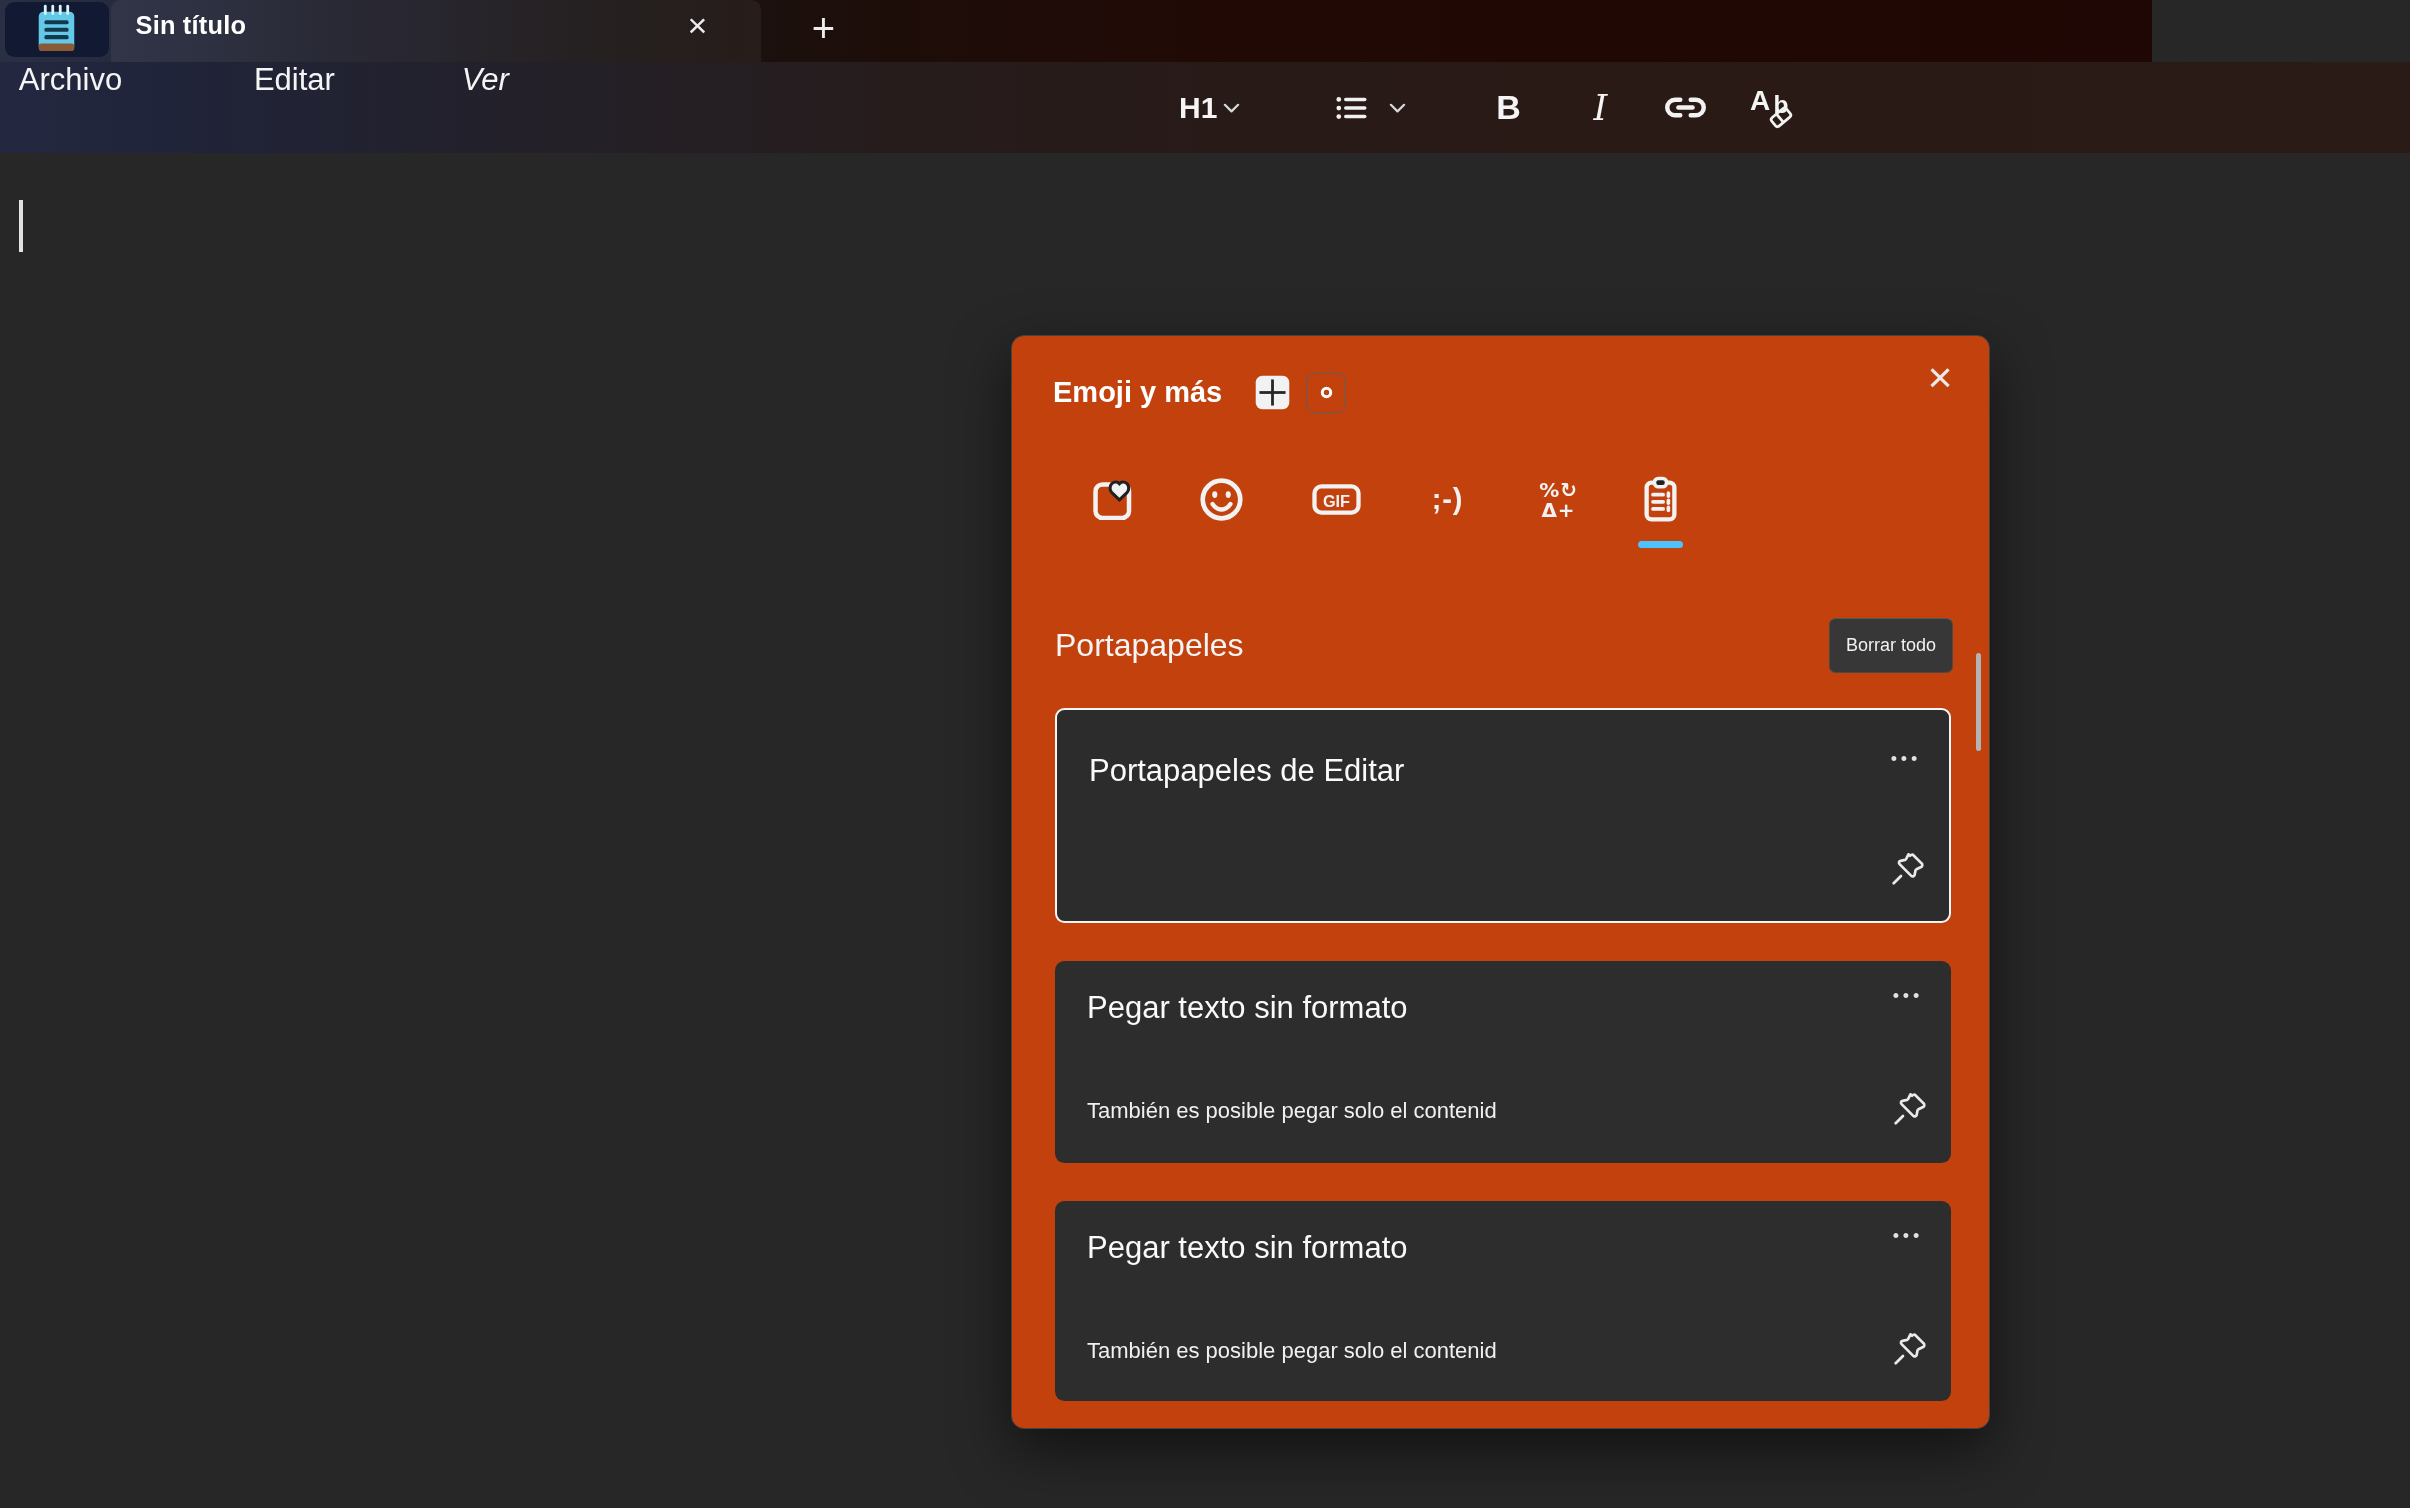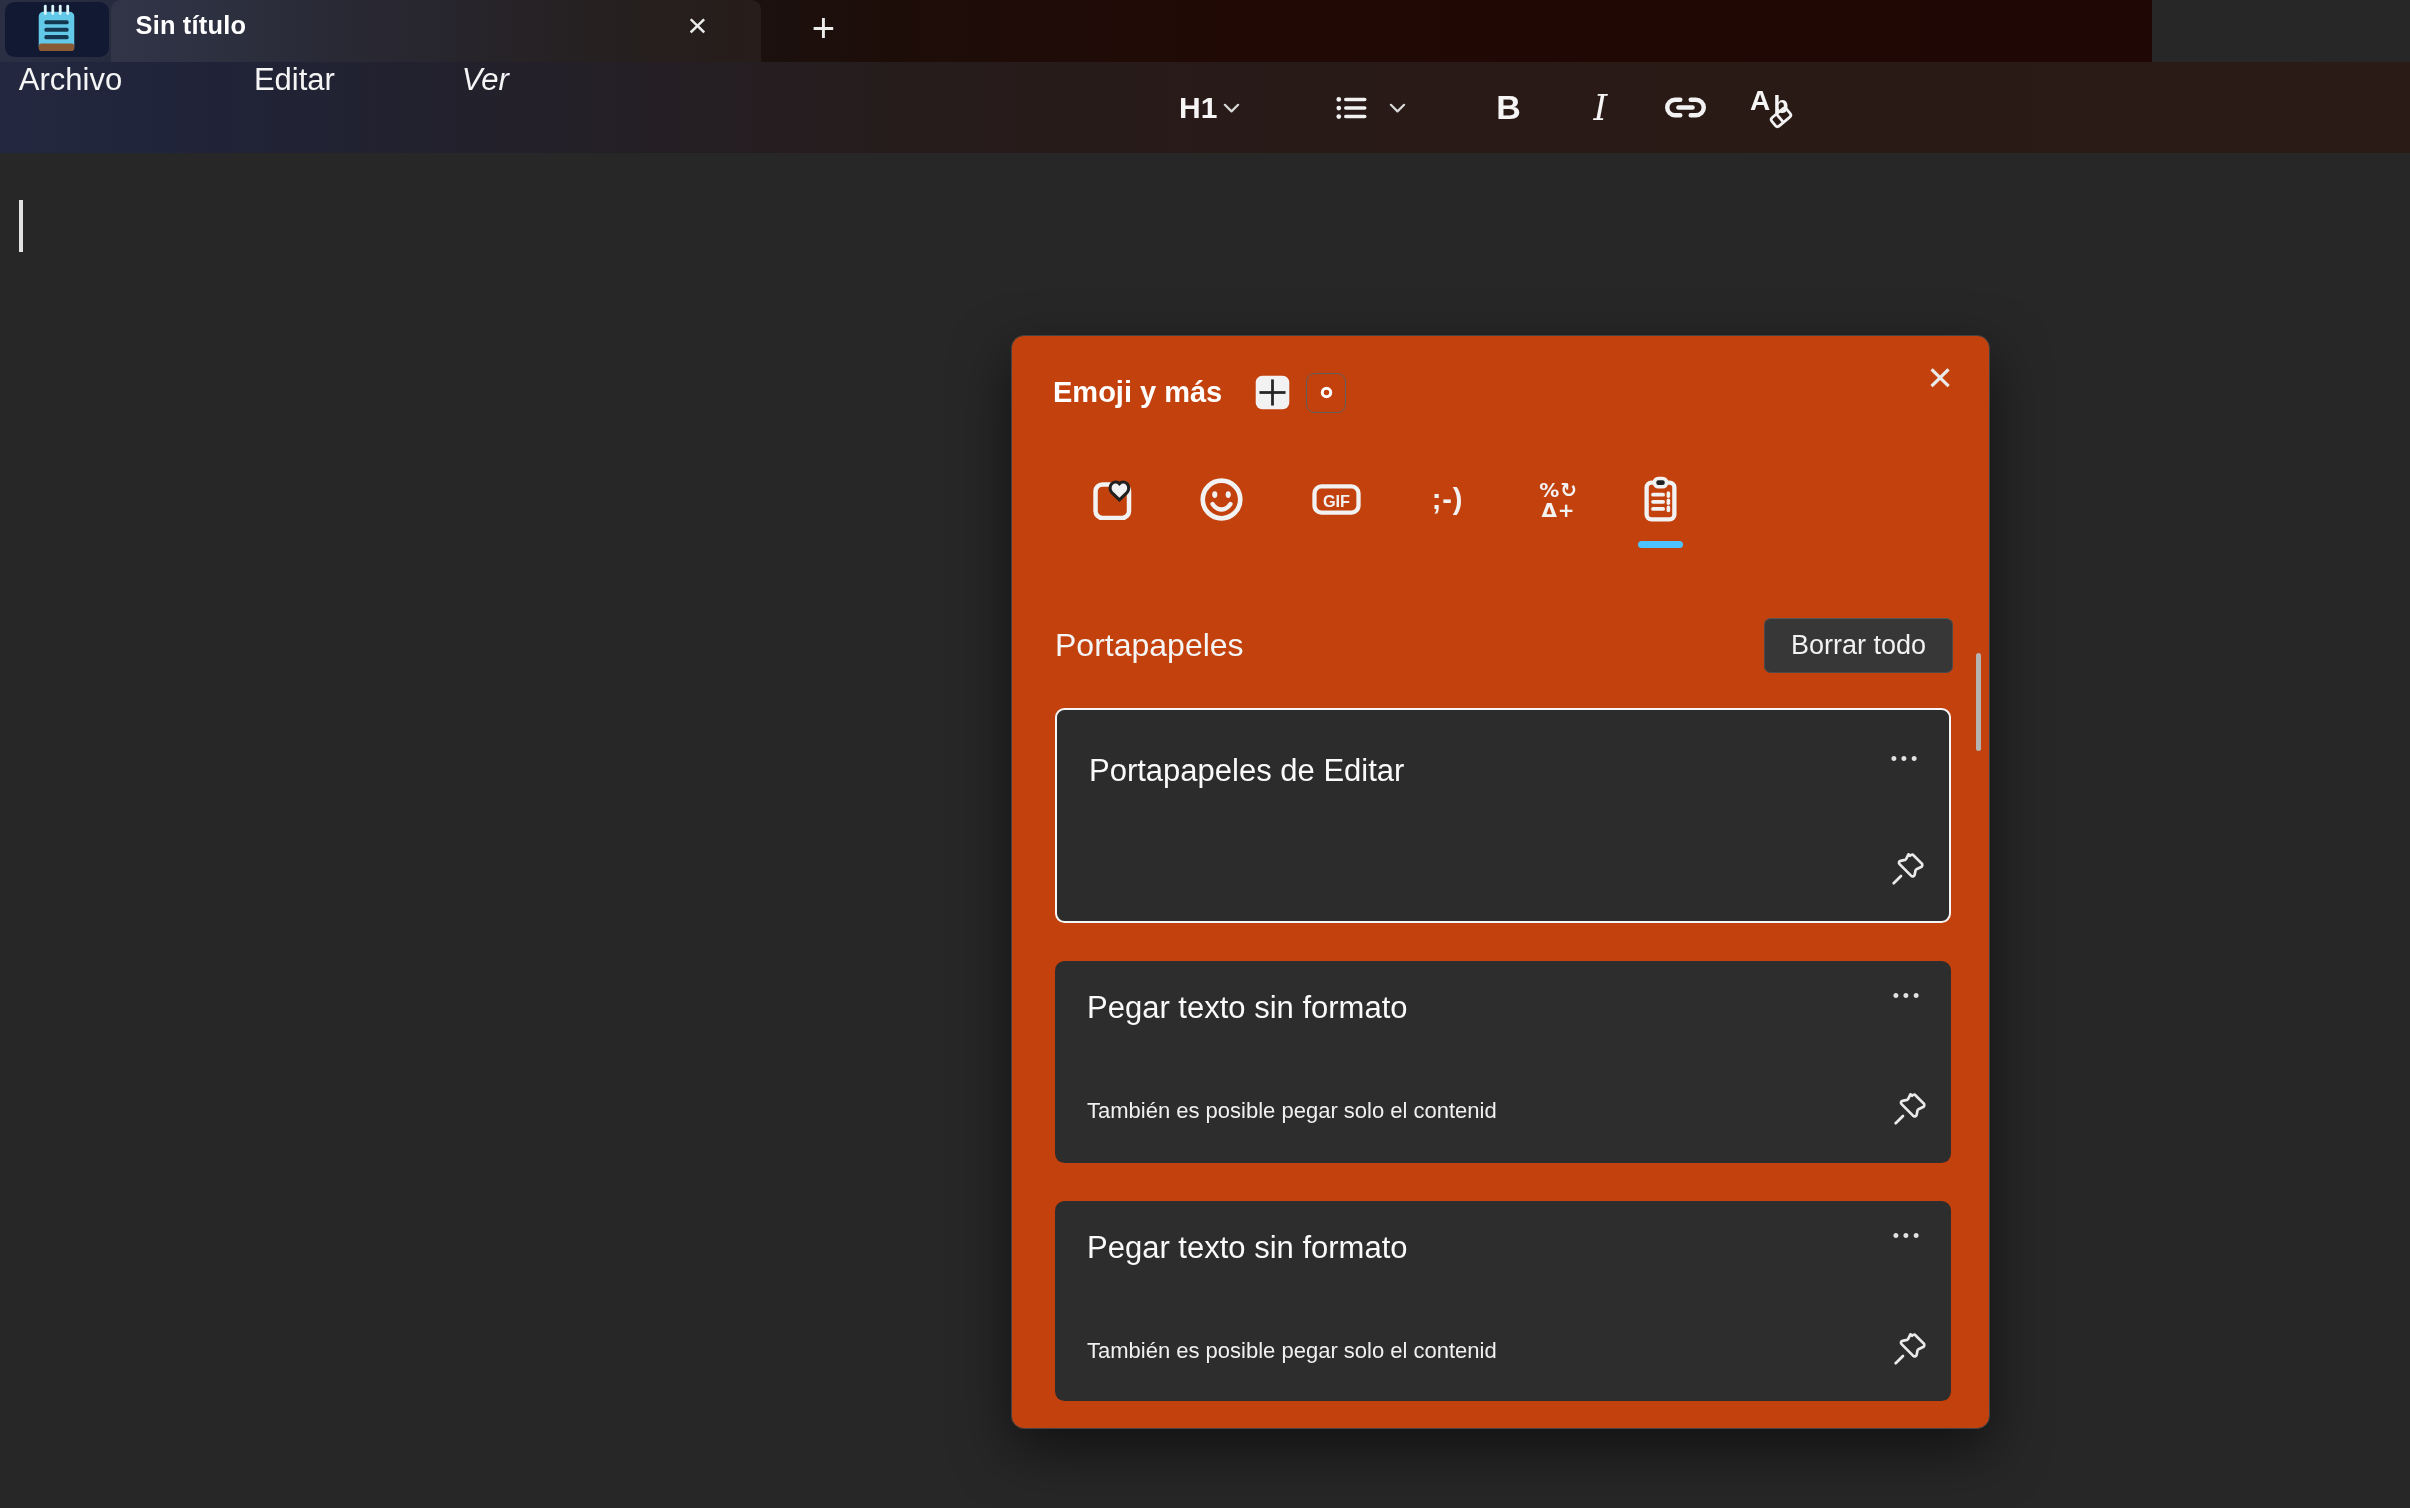--- a/index.html
+++ b/index.html
@@ -89,21 +89,21 @@
          display:flex; align-items:center; justify-content:center; color:#f2f2f2; }
   .cat.c0 { left:75px; }  .cat.c1 { left:183px; } .cat.c2 { left:298px; }
   .cat.c3 { left:409px; } .cat.c4 { left:520px; } .cat.c5 { left:622px; }
   .cat-kaomoji { font-size:29px; font-weight:600; letter-spacing:0.9px; }
   .cat-symbols { font-family:"DejaVu Sans",sans-serif; font-size:20px; font-weight:bold; line-height:20px; text-align:center; letter-spacing:0.9px; }
   .cat-underline { position:absolute; left:626px; top:205px; width:45px; height:6.6px; border-radius:3.8px; background:#4cc2ff; }
 
   .section-row { position:absolute; left:43px; right:36px; top:279px; height:60px; display:flex; align-items:center; }
   .section-title { font-size:32px; color:#f5f5f5; }
   .clear-all {
-    margin-left:auto; height:55px; padding:0 26px; font-size:27px; color:#f2f2f2;
+    margin-left:auto; height:55px; padding:0 16px; font-size:18px; color:#f2f2f2;
     background:#373737; border:0.9px solid #4a4a4a; border-top-color:#565656; border-radius:6.6px;
     font-family:"Liberation Sans",sans-serif;
   }
   .scroll-thumb { position:absolute; left:964px; top:317px; width:4.7px; height:98px; border-radius:2.8px; background:#b4b4b4; }
 
   .cards { position:absolute; left:43px; top:372px; width:896px; }
   .card { position:relative; background:#2d2d2d; border-radius:9.4px; margin-bottom:38px; }
   .card.selected { border:2.8px solid #f5f5f5; background:#2c2c2c; }
   .card-title { position:absolute; left:32px; top:29px; font-size:31px; color:#fafafa; }
   .card.selected .card-title { top:43px; }

